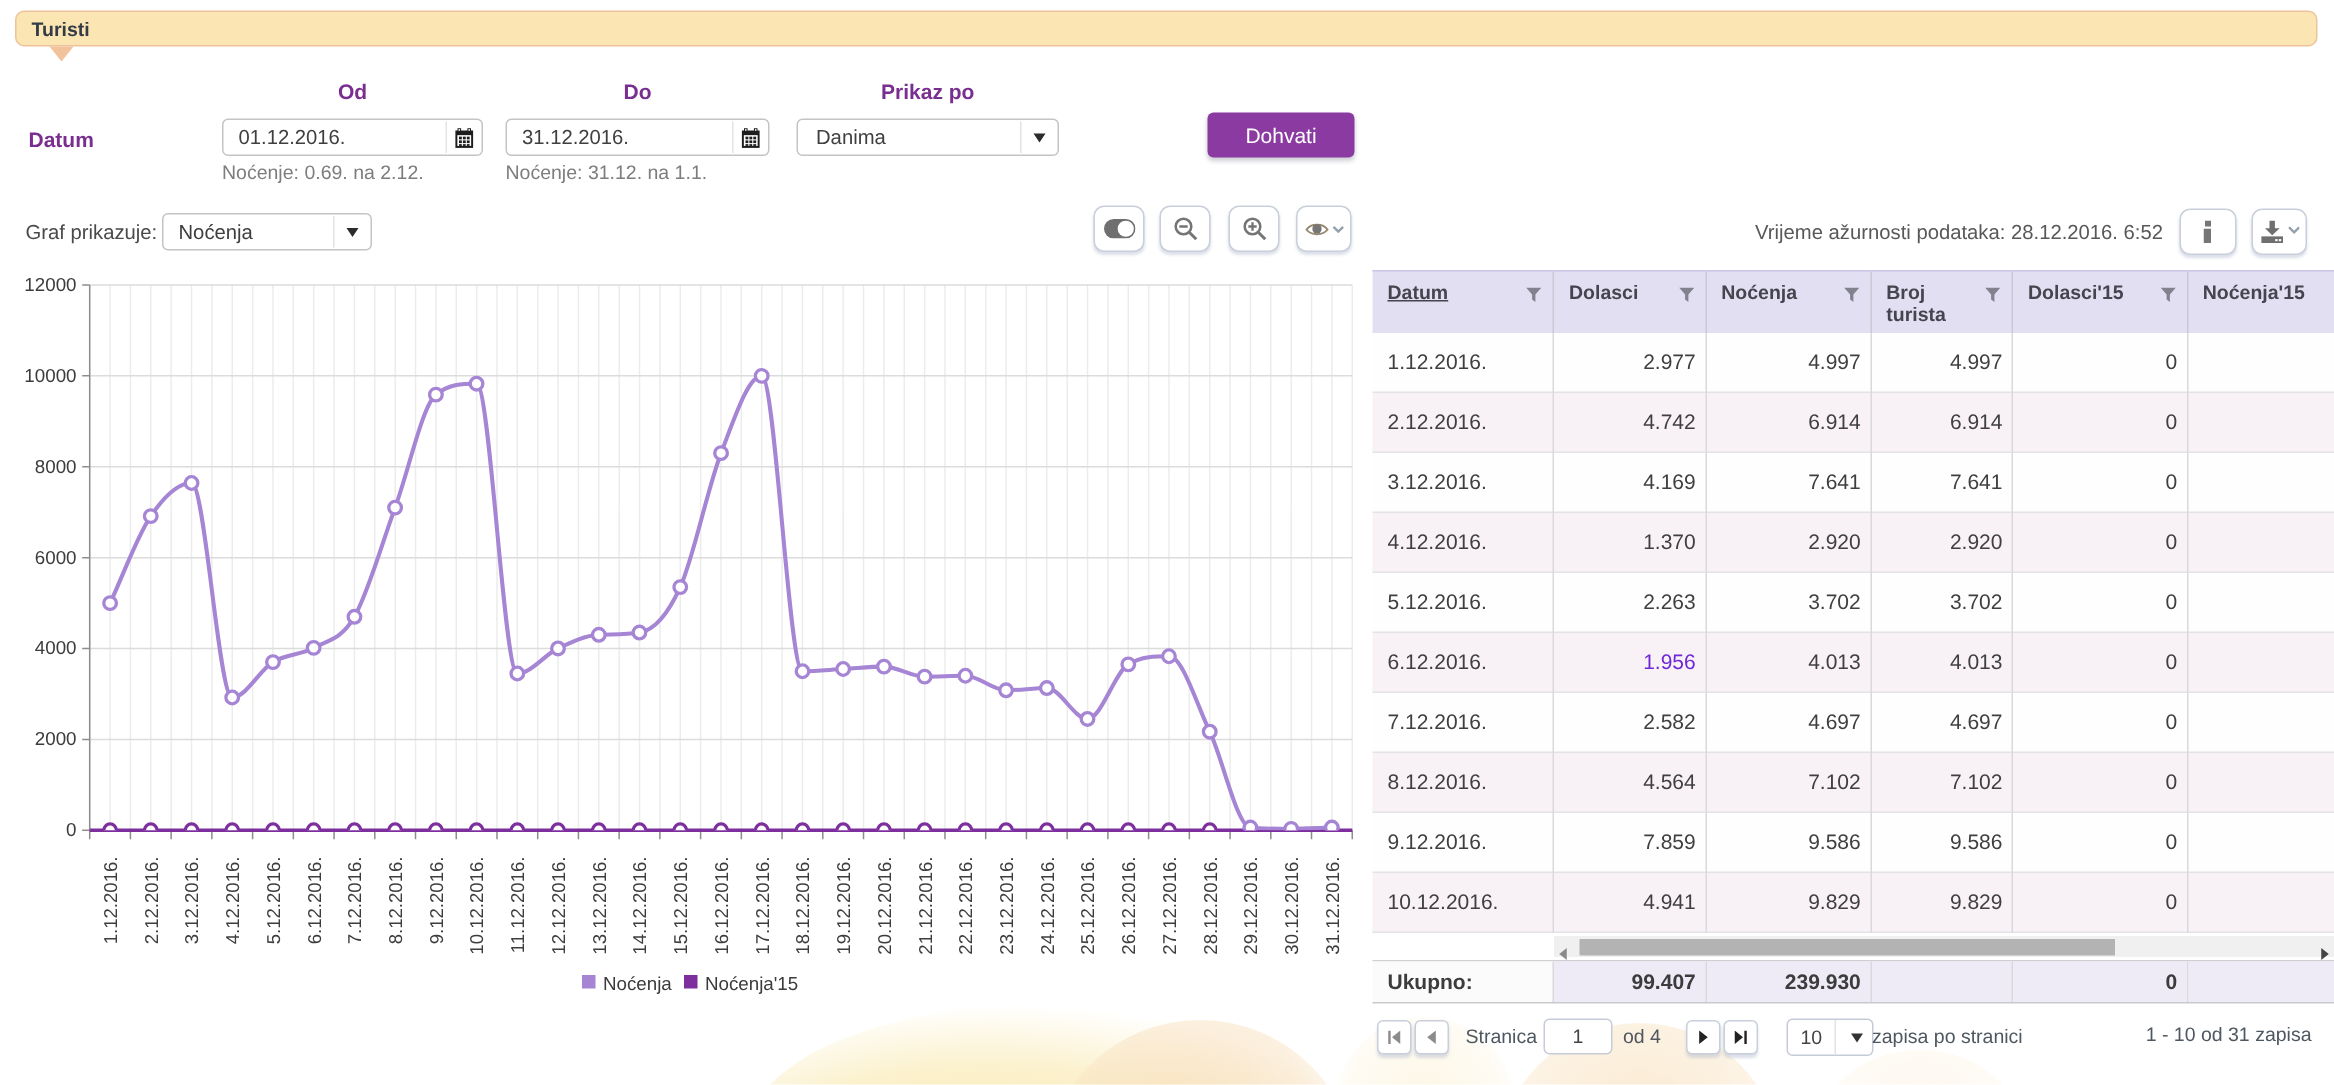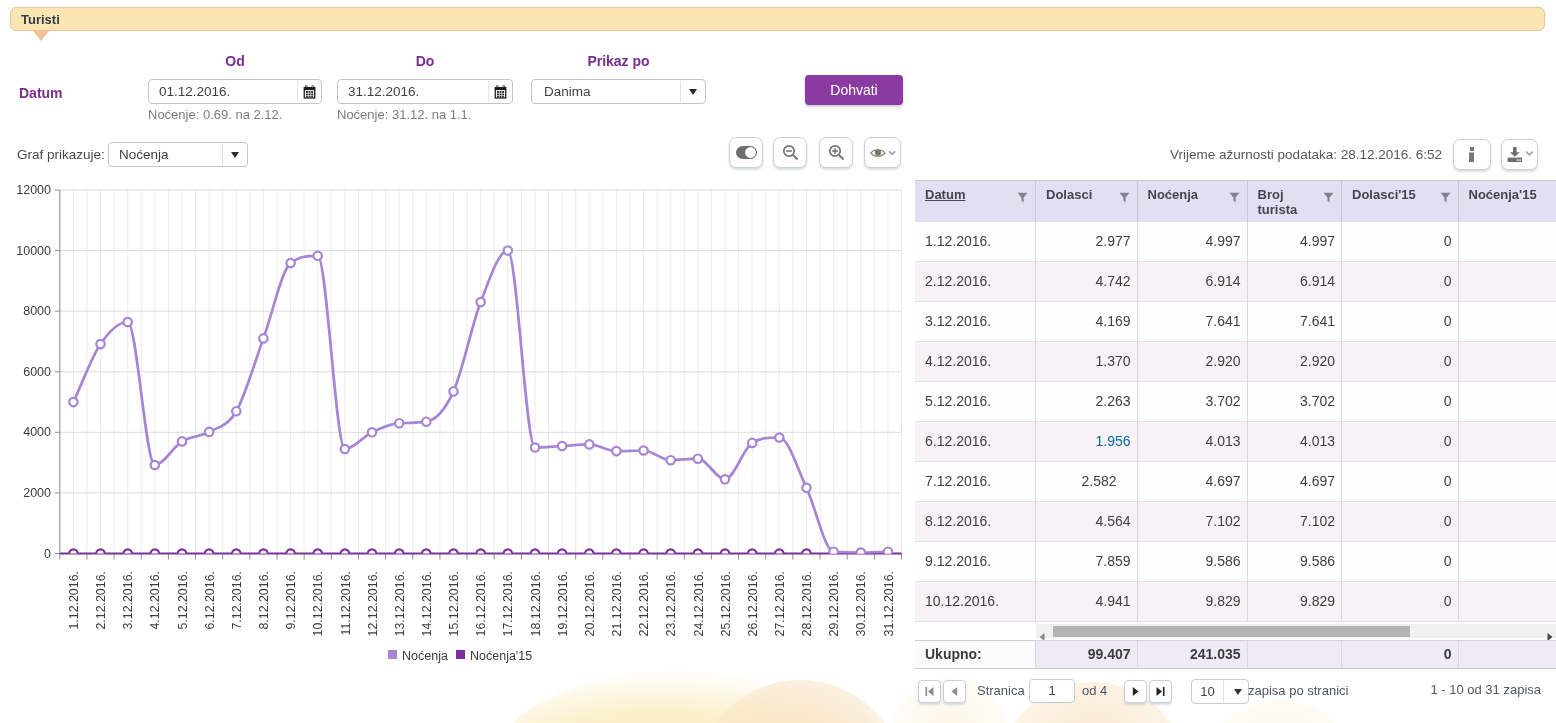--- a/index.html
+++ b/index.html
@@ -323,29 +323,29 @@
     <div style="position:absolute;left:0;top:202px;width:100%;height:40px;background:#fefefe;border-bottom:1px solid #e3e3e6;box-sizing:border-box">
       <div style="position:absolute;left:0px;top:0;width:121px;height:40px;border-right:1px solid #d9d9dd;box-sizing:border-box;font-size:14px;color:#3f3f3f;line-height:39px;text-align:left;padding-left:10px">5.12.2016.</div>
       <div style="position:absolute;left:121px;top:0;width:101.5px;height:40px;border-right:1px solid #d9d9dd;box-sizing:border-box;font-size:14px;color:#3f3f3f;line-height:39px;text-align:right;padding-right:6px">2.263</div>
       <div style="position:absolute;left:222.5px;top:0;width:110px;height:40px;border-right:1px solid #d9d9dd;box-sizing:border-box;font-size:14px;color:#3f3f3f;line-height:39px;text-align:right;padding-right:6px">3.702</div>
       <div style="position:absolute;left:332.5px;top:0;width:94.5px;height:40px;border-right:1px solid #d9d9dd;box-sizing:border-box;font-size:14px;color:#3f3f3f;line-height:39px;text-align:right;padding-right:6px">3.702</div>
       <div style="position:absolute;left:427.0px;top:0;width:116.5px;height:40px;border-right:1px solid #d9d9dd;box-sizing:border-box;font-size:14px;color:#3f3f3f;line-height:39px;text-align:right;padding-right:6px">0</div>
       <div style="position:absolute;left:543.5px;top:0;width:98px;height:40px;border-right:1px solid #d9d9dd;box-sizing:border-box;font-size:14px;color:#3f3f3f;line-height:39px;text-align:right;padding-right:6px"></div>
     </div>
     <div style="position:absolute;left:0;top:242px;width:100%;height:40px;background:#f8f1f6;border-bottom:1px solid #e3e3e6;box-sizing:border-box">
       <div style="position:absolute;left:0px;top:0;width:121px;height:40px;border-right:1px solid #d9d9dd;box-sizing:border-box;font-size:14px;color:#3f3f3f;line-height:39px;text-align:left;padding-left:10px">6.12.2016.</div>
-      <div style="position:absolute;left:121px;top:0;width:101.5px;height:40px;border-right:1px solid #d9d9dd;box-sizing:border-box;font-size:14px;color:#0369a1;line-height:39px;text-align:right;padding-right:6px">1.956</div>
+      <div style="position:absolute;left:121px;top:0;width:101.5px;height:40px;border-right:1px solid #d9d9dd;box-sizing:border-box;font-size:14px;color:#6d28d9;line-height:39px;text-align:right;padding-right:6px">1.956</div>
       <div style="position:absolute;left:222.5px;top:0;width:110px;height:40px;border-right:1px solid #d9d9dd;box-sizing:border-box;font-size:14px;color:#3f3f3f;line-height:39px;text-align:right;padding-right:6px">4.013</div>
       <div style="position:absolute;left:332.5px;top:0;width:94.5px;height:40px;border-right:1px solid #d9d9dd;box-sizing:border-box;font-size:14px;color:#3f3f3f;line-height:39px;text-align:right;padding-right:6px">4.013</div>
       <div style="position:absolute;left:427.0px;top:0;width:116.5px;height:40px;border-right:1px solid #d9d9dd;box-sizing:border-box;font-size:14px;color:#3f3f3f;line-height:39px;text-align:right;padding-right:6px">0</div>
       <div style="position:absolute;left:543.5px;top:0;width:98px;height:40px;border-right:1px solid #d9d9dd;box-sizing:border-box;font-size:14px;color:#3f3f3f;line-height:39px;text-align:right;padding-right:6px"></div>
     </div>
     <div style="position:absolute;left:0;top:282px;width:100%;height:40px;background:#fefefe;border-bottom:1px solid #e3e3e6;box-sizing:border-box">
       <div style="position:absolute;left:0px;top:0;width:121px;height:40px;border-right:1px solid #d9d9dd;box-sizing:border-box;font-size:14px;color:#3f3f3f;line-height:39px;text-align:left;padding-left:10px">7.12.2016.</div>
-      <div style="position:absolute;left:121px;top:0;width:101.5px;height:40px;border-right:1px solid #d9d9dd;box-sizing:border-box;font-size:14px;color:#3f3f3f;line-height:39px;text-align:right;padding-right:20px">2.582</div>
+      <div style="position:absolute;left:121px;top:0;width:101.5px;height:40px;border-right:1px solid #d9d9dd;box-sizing:border-box;font-size:14px;color:#3f3f3f;line-height:39px;text-align:right;padding-right:6px">2.582</div>
       <div style="position:absolute;left:222.5px;top:0;width:110px;height:40px;border-right:1px solid #d9d9dd;box-sizing:border-box;font-size:14px;color:#3f3f3f;line-height:39px;text-align:right;padding-right:6px">4.697</div>
       <div style="position:absolute;left:332.5px;top:0;width:94.5px;height:40px;border-right:1px solid #d9d9dd;box-sizing:border-box;font-size:14px;color:#3f3f3f;line-height:39px;text-align:right;padding-right:6px">4.697</div>
       <div style="position:absolute;left:427.0px;top:0;width:116.5px;height:40px;border-right:1px solid #d9d9dd;box-sizing:border-box;font-size:14px;color:#3f3f3f;line-height:39px;text-align:right;padding-right:6px">0</div>
       <div style="position:absolute;left:543.5px;top:0;width:98px;height:40px;border-right:1px solid #d9d9dd;box-sizing:border-box;font-size:14px;color:#3f3f3f;line-height:39px;text-align:right;padding-right:6px"></div>
     </div>
     <div style="position:absolute;left:0;top:322px;width:100%;height:40px;background:#f8f1f6;border-bottom:1px solid #e3e3e6;box-sizing:border-box">
       <div style="position:absolute;left:0px;top:0;width:121px;height:40px;border-right:1px solid #d9d9dd;box-sizing:border-box;font-size:14px;color:#3f3f3f;line-height:39px;text-align:left;padding-left:10px">8.12.2016.</div>
       <div style="position:absolute;left:121px;top:0;width:101.5px;height:40px;border-right:1px solid #d9d9dd;box-sizing:border-box;font-size:14px;color:#3f3f3f;line-height:39px;text-align:right;padding-right:6px">4.564</div>
       <div style="position:absolute;left:222.5px;top:0;width:110px;height:40px;border-right:1px solid #d9d9dd;box-sizing:border-box;font-size:14px;color:#3f3f3f;line-height:39px;text-align:right;padding-right:6px">7.102</div>
       <div style="position:absolute;left:332.5px;top:0;width:94.5px;height:40px;border-right:1px solid #d9d9dd;box-sizing:border-box;font-size:14px;color:#3f3f3f;line-height:39px;text-align:right;padding-right:6px">7.102</div>
@@ -373,21 +373,21 @@
           <path d="M5.5 0v8L0.5 4z" fill="#8a8a8a"></path>
         </svg></div>
       <div style="position:absolute;right:3px;top:3px"><svg width="6" height="8" viewBox="0 0 6 8">
           <path d="M0.5 0v8L5.5 4z" fill="#444"></path>
         </svg></div>
       <div style="position:absolute;left:17px;top:1.5px;width:357px;height:11px;background:#b3b3b3"></div>
     </div>
     <div style="position:absolute;left:0;top:460px;width:100%;height:29px;border-top:1px solid #cfcfd4;border-bottom:1px solid #c9c9ce;box-sizing:border-box">
       <div style="position:absolute;left:0px;top:0;width:121px;height:27px;background:#fbfbfc;border-right:1px solid #d9d9dd;box-sizing:border-box;font-size:14px;font-weight:bold;color:#3c3c3c;line-height:27px;text-align:left;padding-left:10px">Ukupno:</div>
       <div style="position:absolute;left:121px;top:0;width:101.5px;height:27px;background:#eeebf7;border-right:1px solid #d9d9dd;box-sizing:border-box;font-size:14px;font-weight:bold;color:#3c3c3c;line-height:27px;text-align:right;padding-right:6px">99.407</div>
-      <div style="position:absolute;left:222.5px;top:0;width:110px;height:27px;background:#eeebf7;border-right:1px solid #d9d9dd;box-sizing:border-box;font-size:14px;font-weight:bold;color:#3c3c3c;line-height:27px;text-align:right;padding-right:6px">241.035</div>
+      <div style="position:absolute;left:222.5px;top:0;width:110px;height:27px;background:#eeebf7;border-right:1px solid #d9d9dd;box-sizing:border-box;font-size:14px;font-weight:bold;color:#3c3c3c;line-height:27px;text-align:right;padding-right:6px">239.930</div>
       <div style="position:absolute;left:332.5px;top:0;width:94.5px;height:27px;background:#eeebf7;border-right:1px solid #d9d9dd;box-sizing:border-box;font-size:14px;font-weight:bold;color:#3c3c3c;line-height:27px;text-align:right;padding-right:6px"></div>
       <div style="position:absolute;left:427.0px;top:0;width:116.5px;height:27px;background:#eeebf7;border-right:1px solid #d9d9dd;box-sizing:border-box;font-size:14px;font-weight:bold;color:#3c3c3c;line-height:27px;text-align:right;padding-right:6px">0</div>
       <div style="position:absolute;left:543.5px;top:0;width:98px;height:27px;background:#eeebf7;border-right:1px solid #d9d9dd;box-sizing:border-box;font-size:14px;font-weight:bold;color:#3c3c3c;line-height:27px;text-align:right;padding-right:6px"></div>
     </div>
   </div>
 
 <div style="position:absolute;left:918px;top:680px;width:23px;height:23px;background:#fff;border:1px solid #c9cedb;border-radius:4px;box-sizing:border-box;box-shadow:0 2px 2px rgba(175,185,205,.45);display:flex;align-items:center;justify-content:center;">
     <svg width="9" height="9" viewBox="0 0 9 9">
       <rect x="0.5" y="0" width="1.6" height="9" fill="#8b8b8b"></rect>
       <path d="M8.5 0v9L3 4.5z" fill="#8b8b8b"></path>

